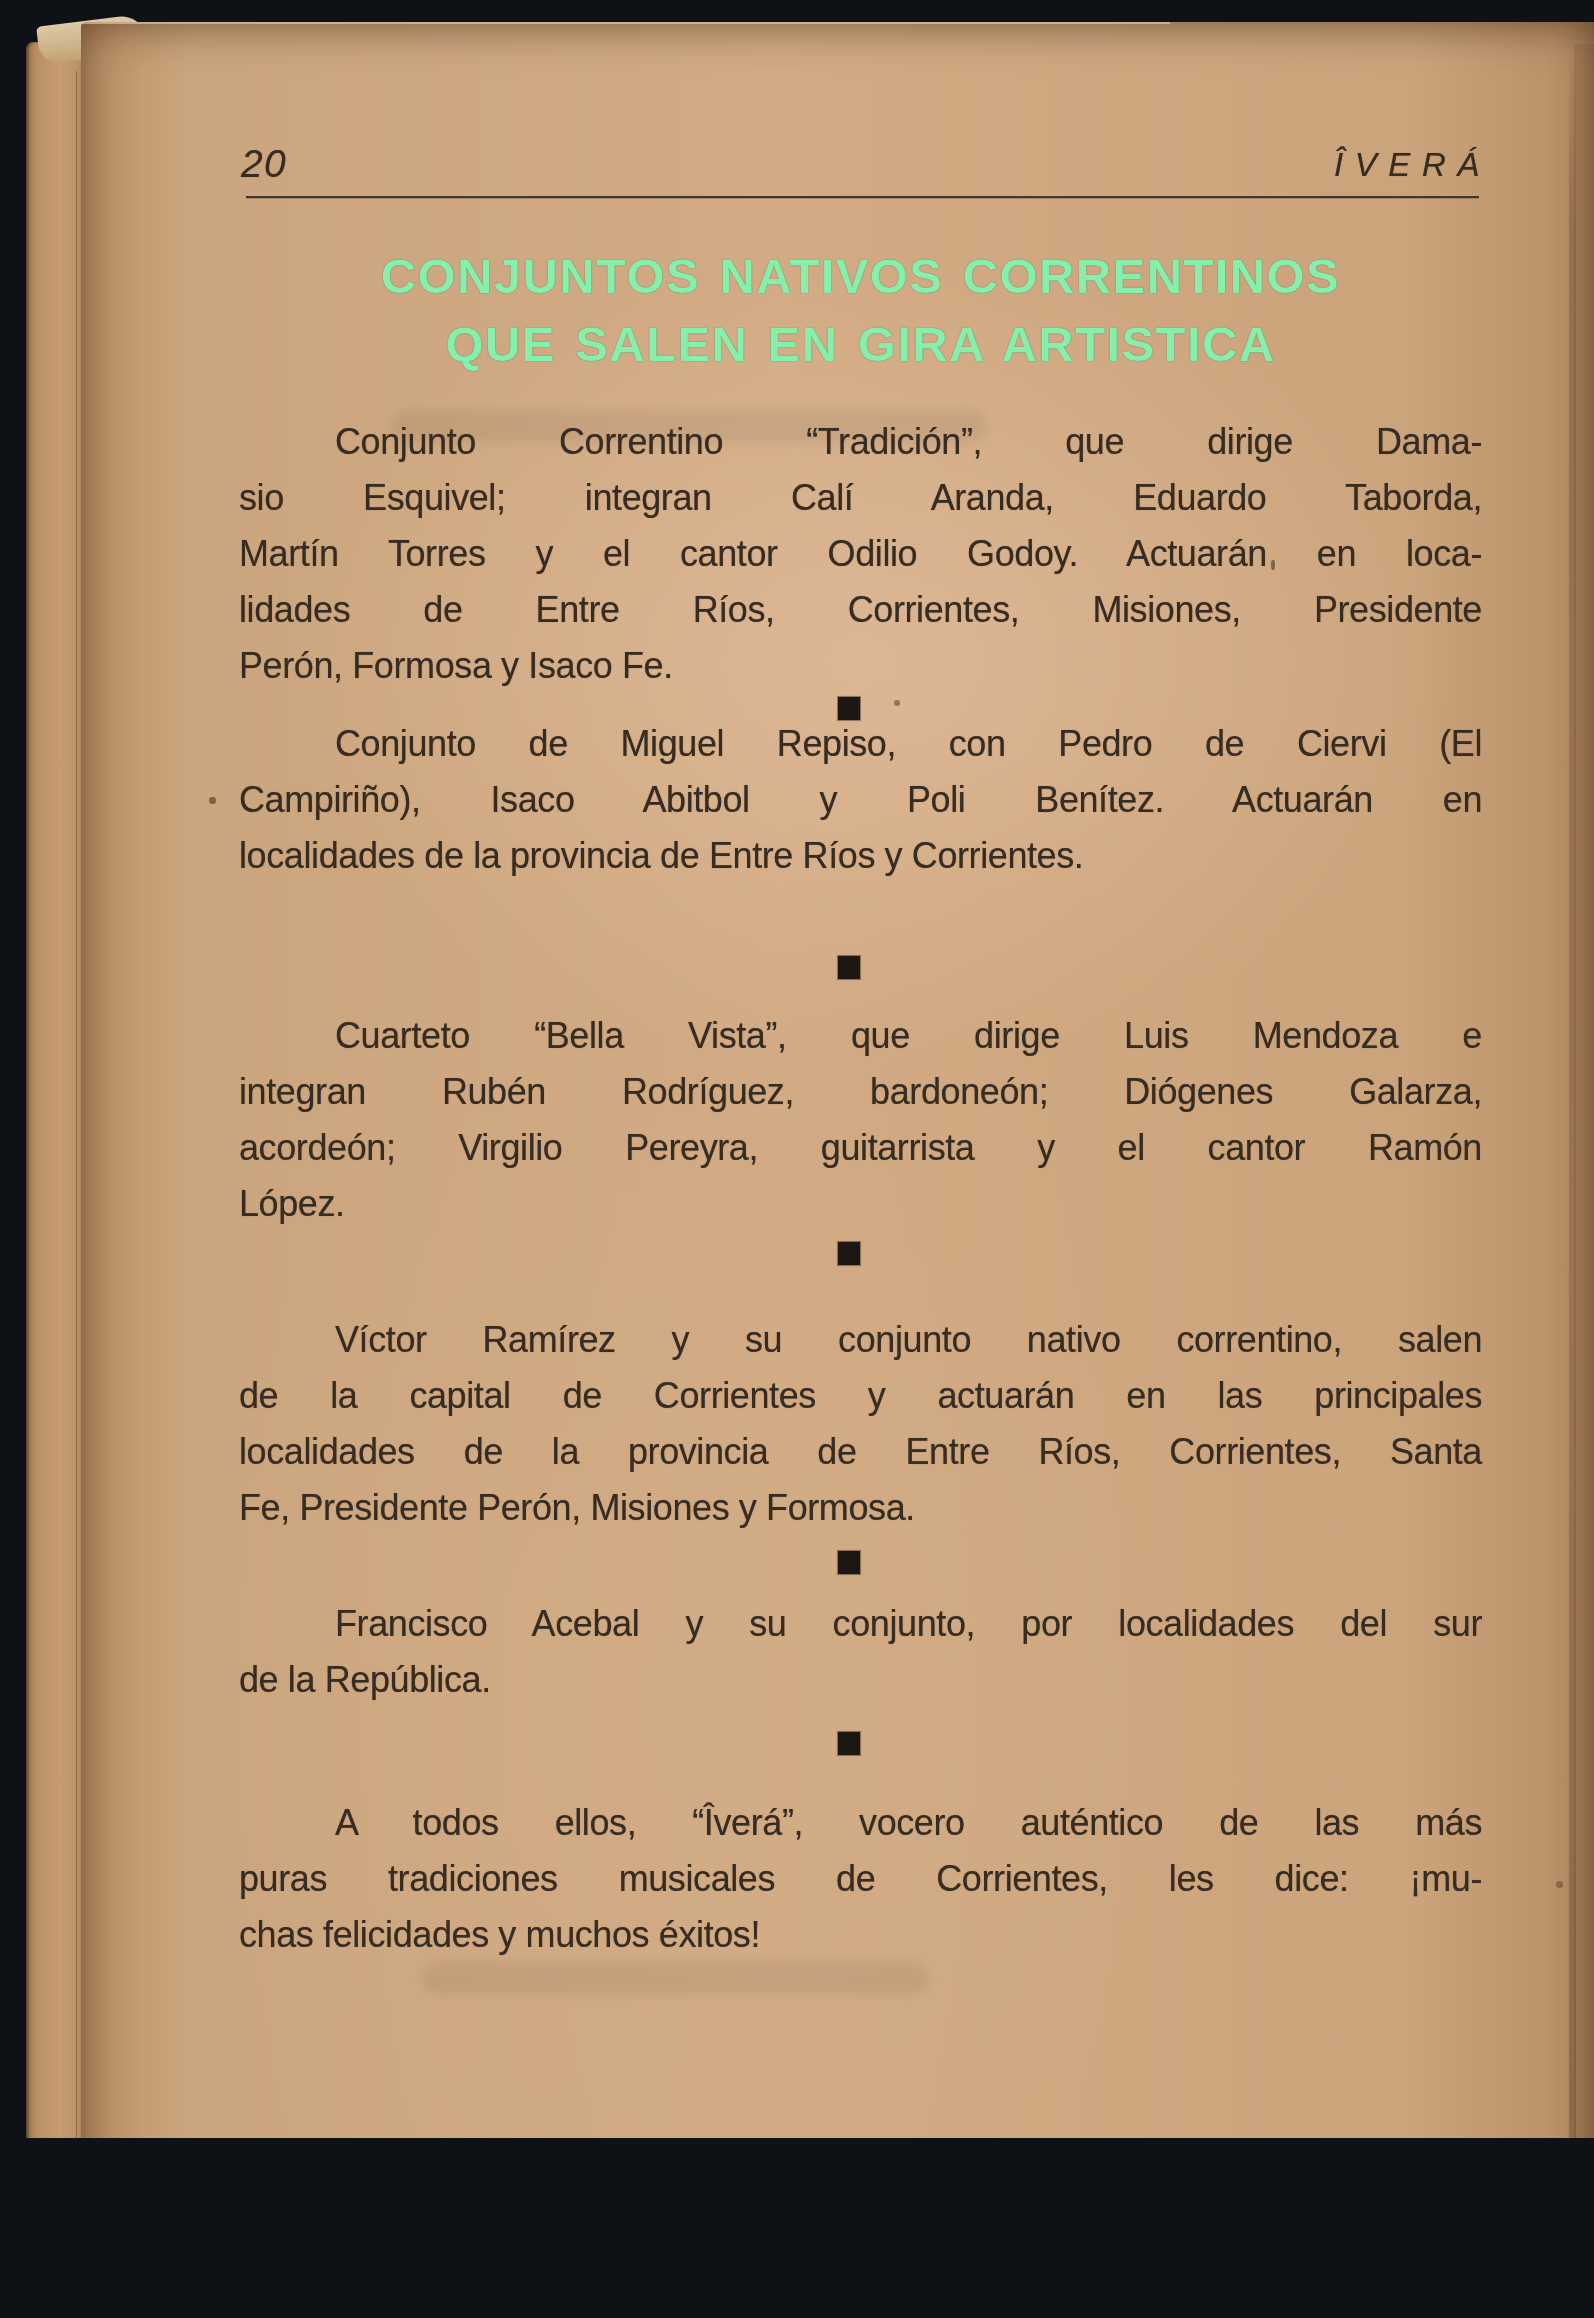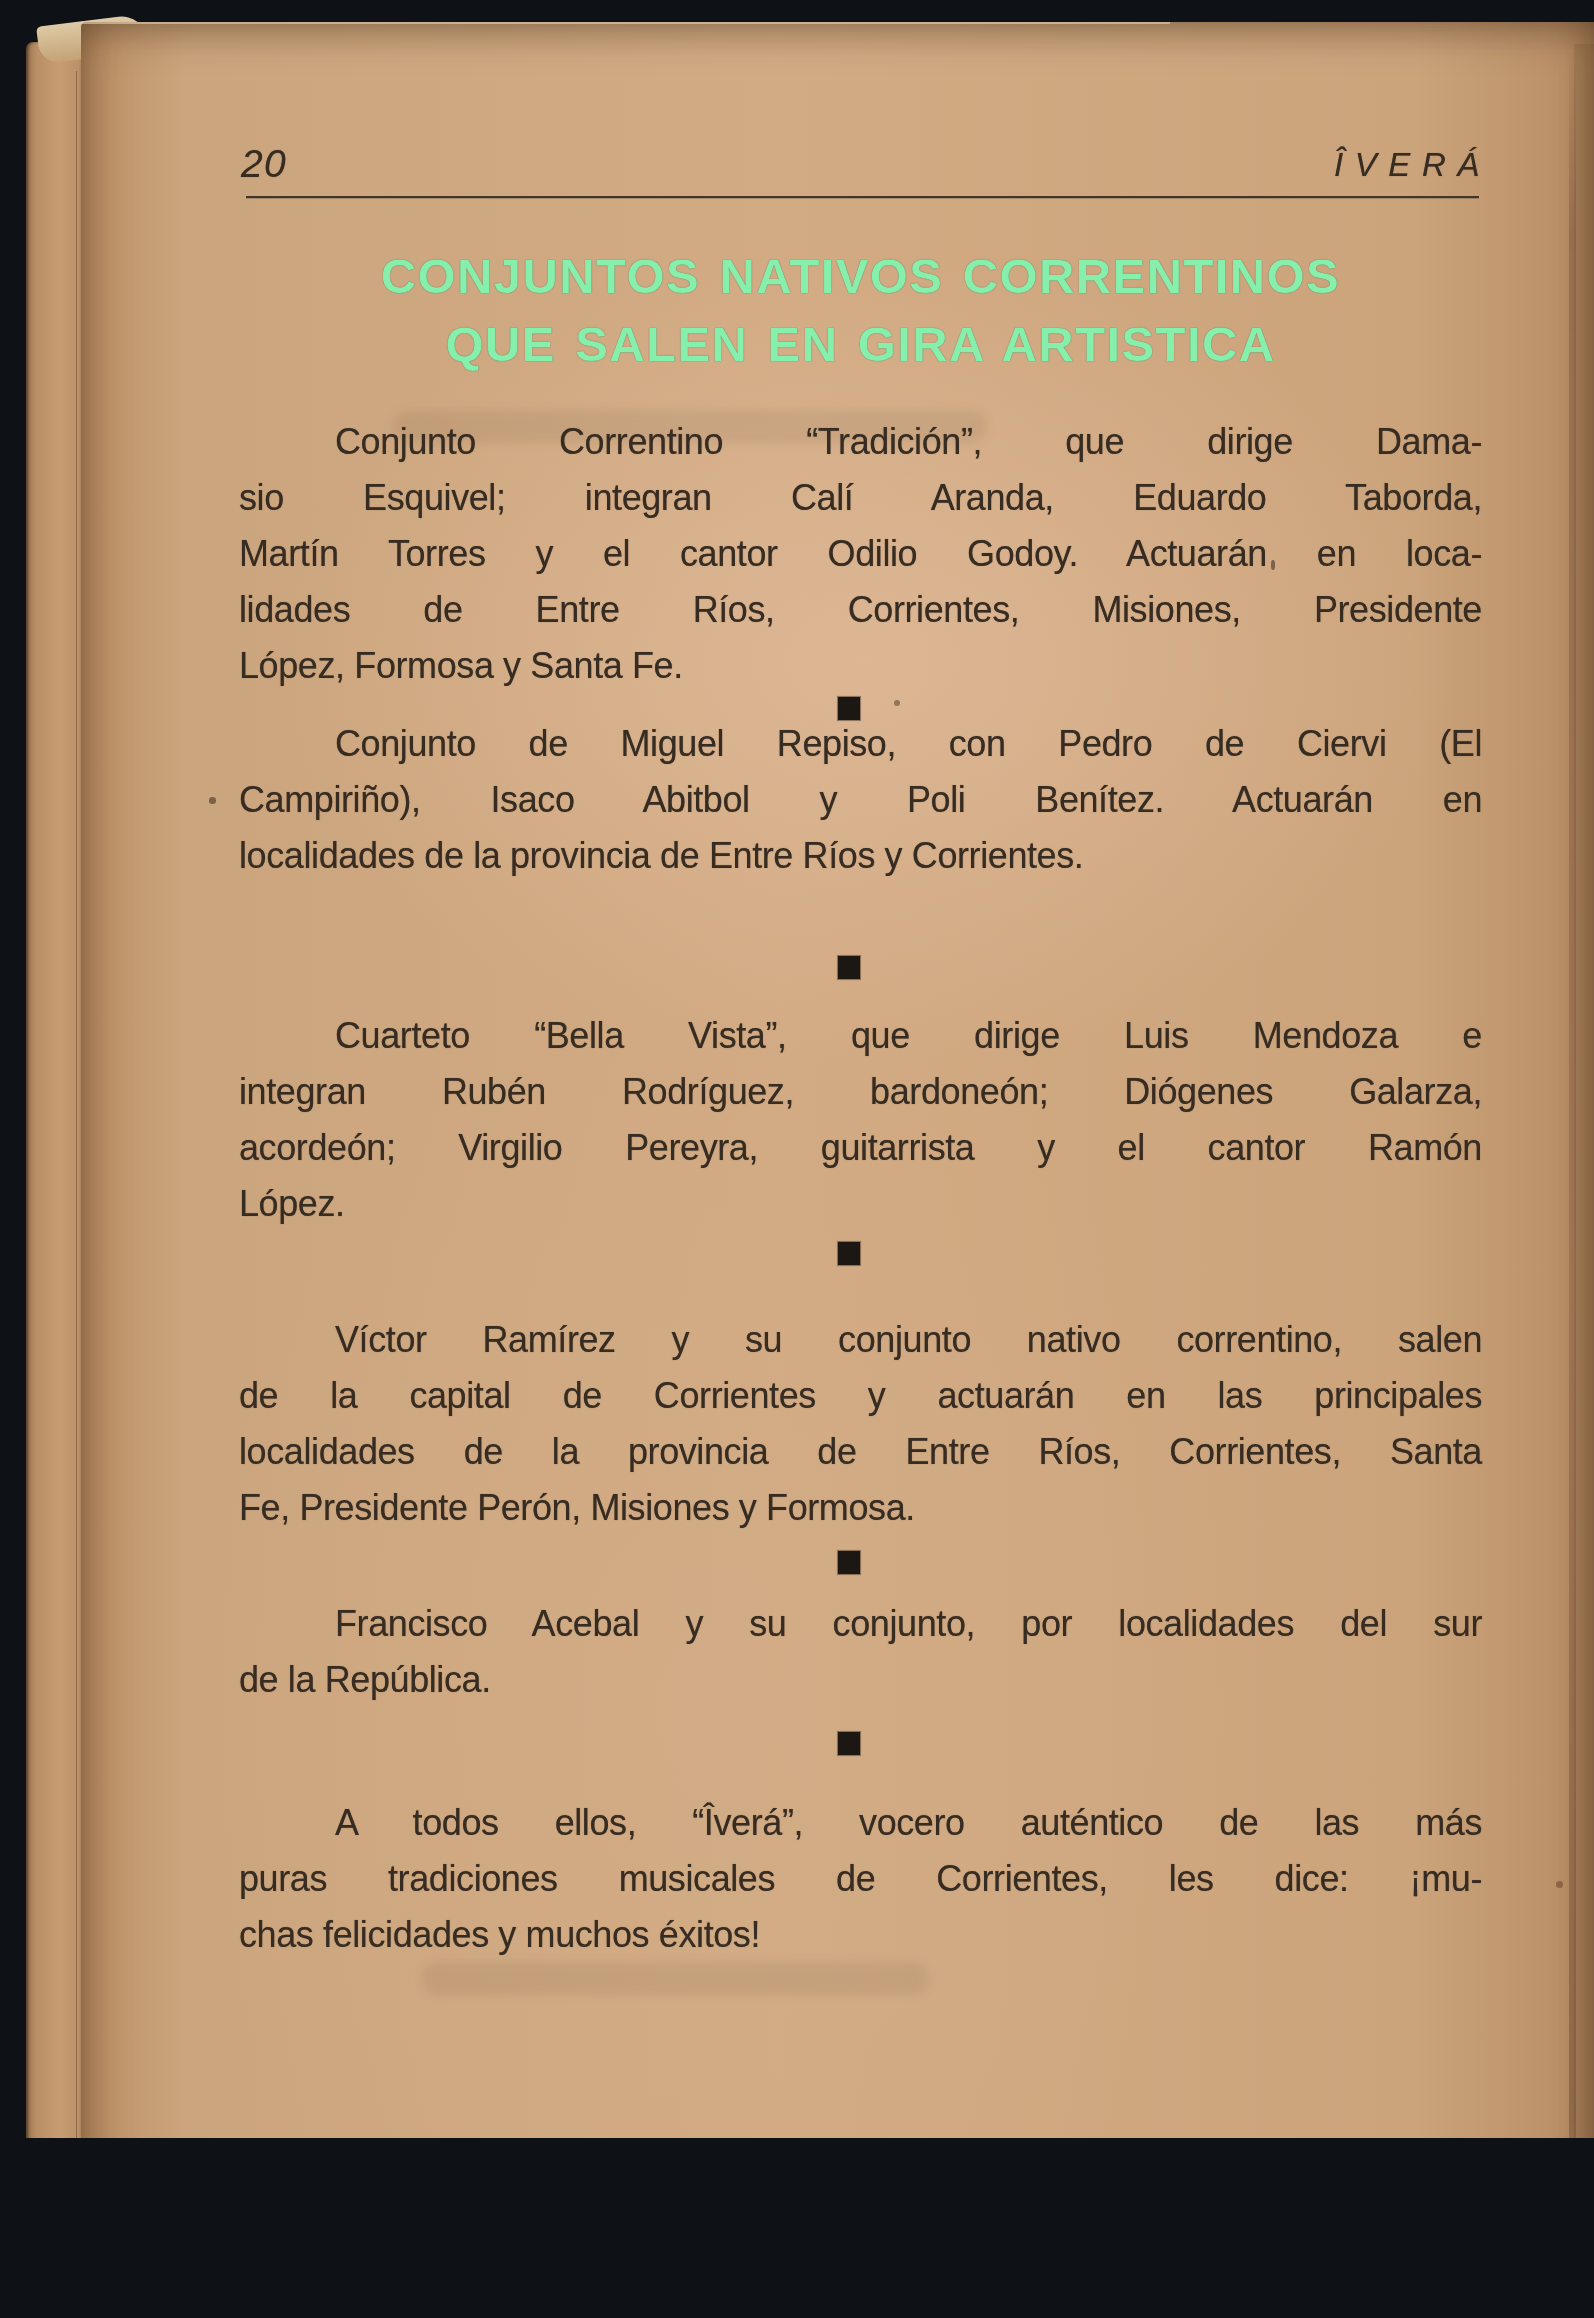--- a/index.html
+++ b/index.html
@@ -100,21 +100,21 @@
     <div class="title">
       <div>CONJUNTOS NATIVOS CORRENTINOS</div>
       <div>QUE SALEN EN GIRA ARTISTICA</div>
     </div>
 
     <div class="para p0">
         <div class="line first">Conjunto Correntino “Tradición”, que dirige Dama-</div>
         <div class="line">sio Esquivel; integran Calí Aranda, Eduardo Taborda,</div>
         <div class="line">Martín Torres y el cantor Odilio Godoy. Actuarán en loca-</div>
         <div class="line">lidades de Entre Ríos, Corrientes, Misiones, Presidente</div>
-        <div class="line last">López, Formosa y Santa Fe.</div>
+        <div class="line last">Perón, Formosa y Isaco Fe.</div>
       </div>
     <div class="orn o0"></div>
 
     <div class="para p1">
         <div class="line first">Conjunto de Miguel Repiso, con Pedro de Ciervi (El</div>
         <div class="line">Campiriño), Isaco Abitbol y Poli Benítez. Actuarán en</div>
         <div class="line last">localidades de la provincia de Entre Ríos y Corrientes.</div>
       </div>
     <div class="orn o1"></div>
 

